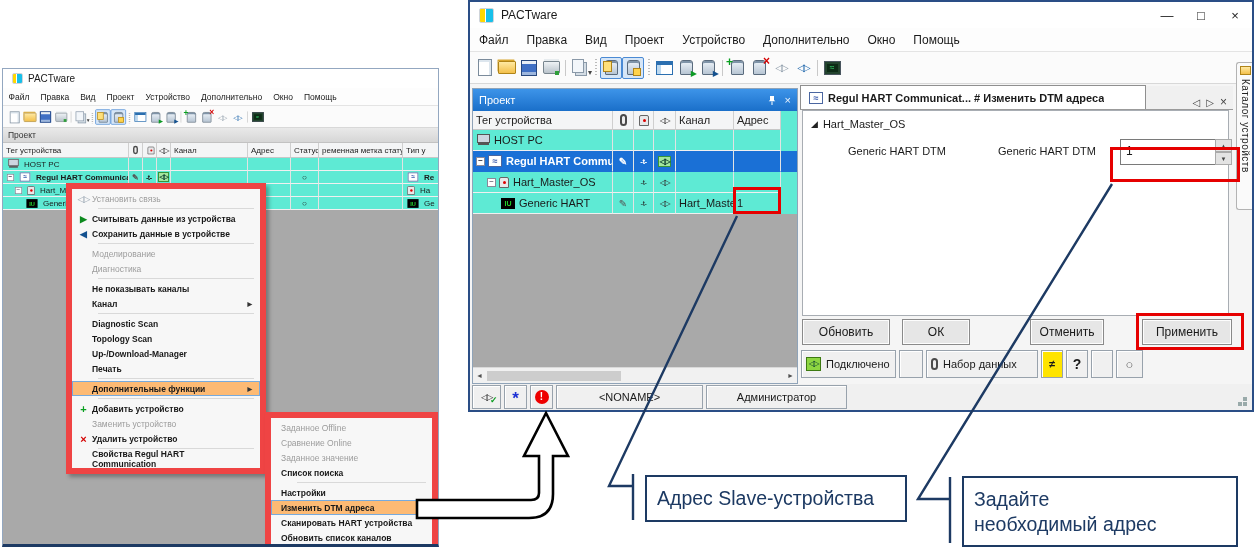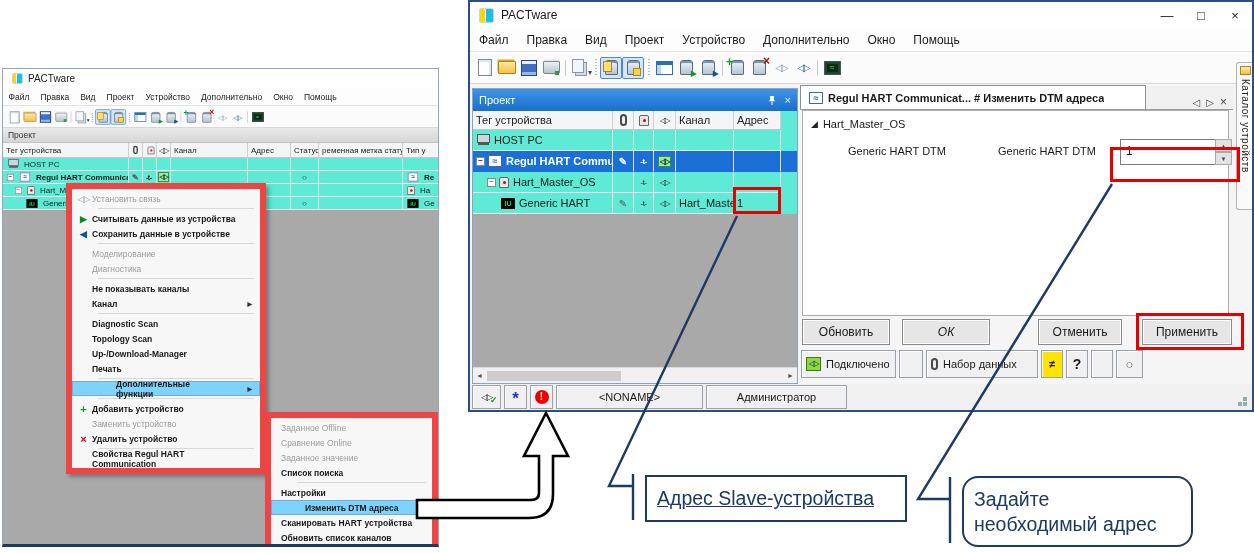--- a/index.html
+++ b/index.html
@@ -129,21 +129,21 @@
   .spin-btns { width:17px; display:flex; flex-direction:column; }
   .spin-b { flex:1; border:1px solid #aaa; background:#e3e3e3; font-size:6px; color:#444;
      display:flex; align-items:center; justify-content:center; }
 
   
   .cmenu { position:absolute; background:#f7f7f7; border:6px solid #ef4444; box-shadow:3px 3px 4px rgba(0,0,0,.3);
      padding:2px 0; z-index:20; font-size:8.5px; }
   .cm-item { display:flex; align-items:center; height:15px; padding:0 8px 0 3px; font-weight:600; color:#181818; }
   .cm-item .mi { width:17px; text-align:center; font-size:9px; flex:none; }
   .cm-item.disabled { color:#9c9c9c; font-weight:400; }
-  .cm-item.hl { background:#7dd3fc; box-shadow:inset 0 0 0 1px #77aadd;gap:24px; }
+  .cm-item.hl { background:#fdba74; box-shadow:inset 0 0 0 1px #77aadd; }
   .cm-item.sep { height:5px; padding:0; background:linear-gradient(#d9d9d9,#d9d9d9) no-repeat 26px 50%/calc(100% - 32px) 1px; }
   .cm-arrow { margin-left:auto; font-size:6px; color:#333; padding-left:10px; }
   .mi.mi-conn::after  { content:"◁▷"; color:#9aa6b2; letter-spacing:-1px; }
   .mi.mi-break::after { content:"⇄"; color:#1c4f8c; font-weight:bold; }
   .mi.mi-read::after  { content:"▶"; color:#0c8a1e; }
   .mi.mi-write::after { content:"◀"; color:#14518f; }
   .mi.mi-add::after { content:"+"; color:#0aa020; font-weight:900; font-size:11px; }
   .mi.mi-del::after { content:"×"; color:#d40000; font-weight:900; font-size:11px; }
   #submenu .mi { width:7px; }
 
@@ -694,22 +694,22 @@
         <div class="spin" style="left:317px;top:1px;">
           <div class="spin-field">1</div>
           <div class="spin-btns">
             <div class="spin-b">▲</div>
             <div class="spin-b">▼</div>
           </div>
         </div>
       </div>
     </div>
     <div class="btn" style="left:2px;top:233px;width:88px;">Обновить</div>
-    <div class="btn" style="left:102px;top:233px;width:88px;font-style:italic;">ОК</div>
-    <div class="btn" style="left:230px;top:233px;width:84px;margin-left:8px;">Отменить</div>
+    <div class="btn" style="left:102px;top:233px;width:68px;">ОК</div>
+    <div class="btn" style="left:230px;top:233px;width:74px;">Отменить</div>
     <div class="btn" style="left:342px;top:233px;width:90px;">Применить</div>
     <div class="scell" style="left:1px;top:264px;width:95px;justify-content:flex-start;padding-left:4px;">
       <span class="ico-conn-green">◁▷</span>
       <span>Подключено</span>
     </div>
     <div class="scell" style="left:99px;top:264px;width:24px;"></div>
     <div class="scell" style="left:126px;top:264px;width:112px;justify-content:flex-start;padding-left:4px;">
       <span class="ico-capsule" style="margin:0;"></span>
       <span>Набор данных</span>
     </div>
@@ -737,24 +737,24 @@
     <div class="sbcell" style="width:147px;">&lt;NONAME&gt;</div>
     <div class="sbcell" style="width:141px;">Администратор</div>
     <div class="grip"></div>
   </div>
 </div>
 
 <div class="redbox" style="left:733px;top:187px;width:48px;height:27px;"></div>
 <div class="redbox" style="left:1110px;top:147px;width:130px;height:35px;"></div>
 <div class="redbox" style="left:1136px;top:313px;width:108px;height:37px;"></div>
 
-<div class="callout" style="left:645px;top:475px;width:262px;height:47px;text-decoration:underline;">
+<div class="callout" style="left:645px;top:475px;width:262px;height:47px;">
   <span>Адрес Slave-устройства</span>
 </div>
-<div class="callout" style="left:962px;top:476px;width:231px;height:71px;border-radius:16px;">
+<div class="callout" style="left:962px;top:476px;width:276px;height:71px;">
   <span>Задайте</span>
   <span>необходимый  адрес</span>
 </div>
 
 <svg id="overlay">
   <path d="M417 500 L531 500 Q539 500 539 493 L539 456 L524 456 L546 413 L568 456 L553 456 L553 494 Q553 518 529 518 L417 518 Z" fill="#ffffff" stroke="#000000" stroke-width="2.6"></path>
   <path d="M737 216 L609 486 L633 486" fill="none" stroke="#1d3a63" stroke-width="2.4"></path>
   <path d="M633 474 L633 520" fill="none" stroke="#1d3a63" stroke-width="2.4"></path>
   <path d="M1112 184 L918 499 L950 499" fill="none" stroke="#1d3a63" stroke-width="2.4"></path>
   <path d="M950 477 L950 543" fill="none" stroke="#1d3a63" stroke-width="2.4"></path>

